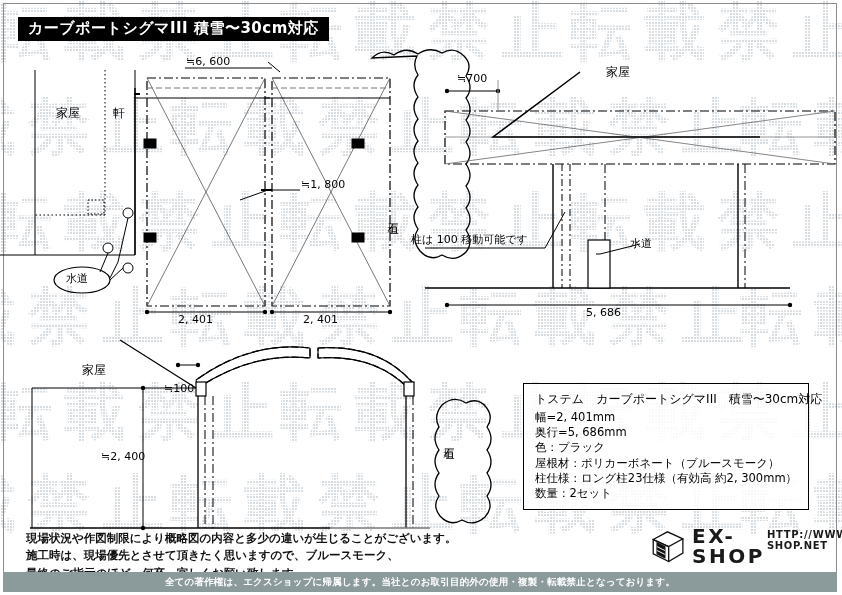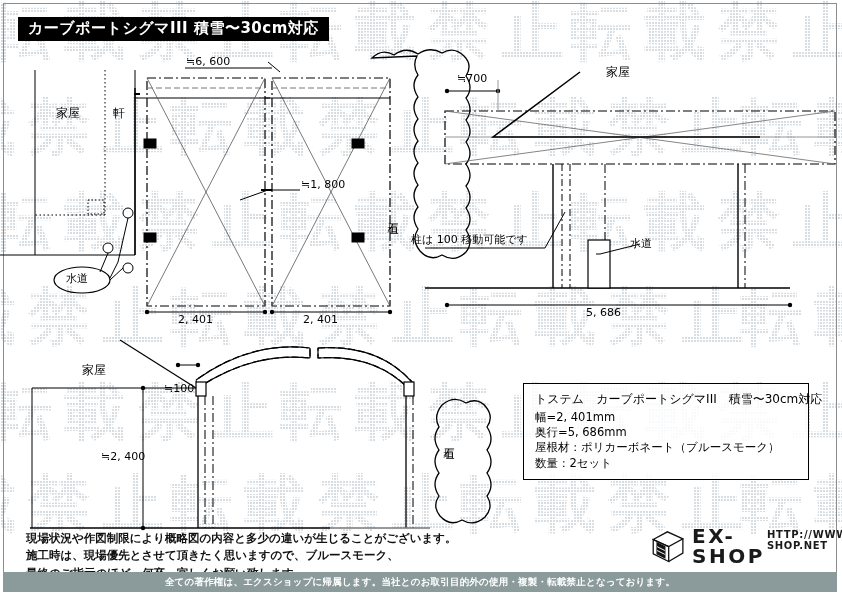--- a/index.html
+++ b/index.html
@@ -272,21 +272,23 @@
 
   <div class="lbl lbl-jp" style="left:82px;top:362px;">家屋</div>
   <div class="lbl lbl-dim" style="left:164px;top:342px;margin-top:40px;">≒100</div>
   <div class="lbl lbl-dim" style="left:101px;top:450px;">≒2, 400</div>
   <div class="lbl lbl-vert" style="left:440px;top:440px;">石垣</div>
 
   <div class="spec-box">
     <div class="spec-title">トステム　カーブポートシグマIII　積雪〜30cm対応</div>
     <div class="spec-line">幅=2, 401mm</div>
     <div class="spec-line">奥行=5, 686mm</div>
+    <div class="spec-line">色：ブラック</div>
     <div class="spec-line">屋根材：ポリカーボネート（ブルースモーク）</div>
+    <div class="spec-line">柱仕様：ロング柱23仕様（有効高 約2, 300mm）</div>
     <div class="spec-line">数量：2セット</div>
   </div>
 
   <div class="notes">
     <div>現場状況や作図制限により概略図の内容と多少の違いが生じることがございます。</div>
     <div>施工時は、現場優先とさせて頂きたく思いますので、ブルースモーク、</div>
     <div>最終のご指示のほど、何卒、宜しくお願い致します。</div>
   </div>
 
   <div class="logo-wrap">

